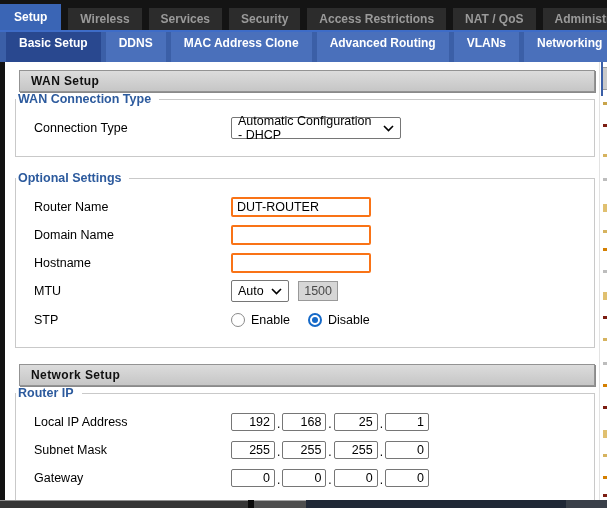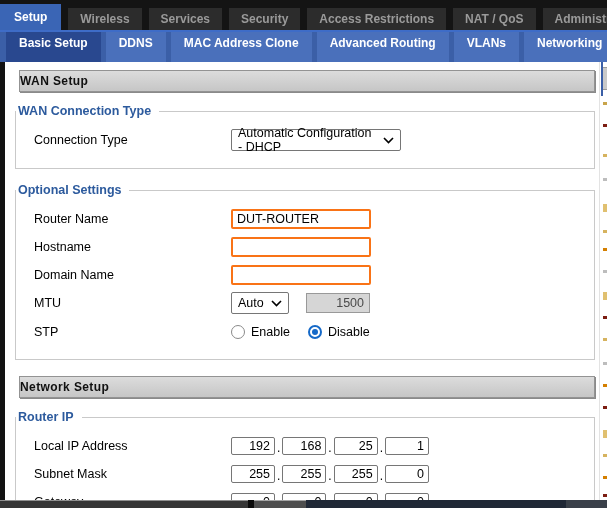--- a/index.html
+++ b/index.html
@@ -18,41 +18,41 @@
             padding-left: 6px; gap: 5px; overflow: hidden; }
   .tab2 { height: 32px; line-height: 24px; padding: 0 13px; background: #4a70bb; color: #ffffff;
           font-size: 12px; font-weight: bold; white-space: nowrap; cursor: pointer; }
   .tab2.active { background: #29488f; }
 
   
   .main { display: flex; height: 438px; background: #ffffff; }
   .left-strip { width: 5px; background: #121212; flex: none; }
   .content { flex: 1; background: #ffffff; padding: 6px 2px 0 10px; overflow: hidden; }
 
-  .section-bar { height: 22px; line-height: 20px; margin: 2px 2px 12px 4px;
+  .section-bar { height: 22px; line-height: 20px; margin: 2px 2px 0 4px;
                  background: linear-gradient(#dcdcdc, #c6c6c6); border: 1px solid #939393;
                  box-shadow: 1px 1px 0 #8a8a8a; font-size: 12px; font-weight: bold; color: #101010;
-                 letter-spacing: .4px; }
+                 padding-left: 11px; letter-spacing: .4px; }
 
   fieldset.group { border: 1px solid #c9c9c9; margin: 0 2px 14px 0; padding: 4px 0 10px 0; }
   fieldset.group legend { color: #2c5a9d; font-size: 12.5px; font-weight: bold; padding: 0 8px 0 2px; margin-left: 0; }
 
   .row { display: flex; align-items: center; margin: 7px 0 7px 18px; min-height: 21px; }
   .row .lbl { width: 197px; font-size: 12.5px; color: #000; flex: none; }
 
   .fake-select { height: 22px; border: 1px solid #767676; border-radius: 2px; background: #fff;
                  display: flex; align-items: center; justify-content: space-between;
                  padding: 0 6px; font-size: 12.5px; color: #000; cursor: pointer; }
   .sel-wide { width: 170px; justify-content: flex-end; }
   .sel-narrow { width: 58px; }
   .chev { flex: none; margin-left: 6px; display: inline-flex; }
 
   input.txt { width: 140px; height: 20px; border: 2px solid #f97316; border-radius: 2px;
               font-family: "Liberation Sans", sans-serif; font-size: 12.5px; padding: 0 4px; color: #000; }
-  input.size-box { width: 64px; height: 20px; margin-left: 17px; border: 1px solid #999;
+  input.size-box { width: 40px; height: 20px; margin-left: 9px; border: 1px solid #999;
                    background: #d6d6d6; color: #4a4a4a; text-align: right; padding: 0 5px;
                    font-family: "Liberation Sans", sans-serif; font-size: 12.5px; }
 
   .radio-group { display: flex; align-items: center; gap: 18px; }
   .radio-opt { display: flex; align-items: center; gap: 6px; font-size: 12.5px; color: #000; cursor: pointer; }
   .radio { width: 14px; height: 14px; border-radius: 50%; border: 1px solid #8a8a8a; background: #fff;
            display: inline-flex; align-items: center; justify-content: center; flex: none; }
   .radio.checked { border: 2px solid #1569c8; }
   .radio.checked::after { content: ""; width: 6px; height: 6px; border-radius: 50%; background: #1569c8; }
 
@@ -125,26 +125,26 @@
 
       <fieldset class="group">
         <legend>Optional Settings</legend>
 
         <div class="row">
           <span class="lbl">Router Name</span>
           <input class="txt" type="text" value="DUT-ROUTER" style="">
         </div>
 
         <div class="row">
+          <span class="lbl">Domain Name</span>
+          <input class="txt" type="text" value="" style="">
+        </div>
+
+        <div class="row">
           <span class="lbl">Hostname</span>
-          <input class="txt" type="text" value="" style="">
-        </div>
-
-        <div class="row">
-          <span class="lbl">Domain Name</span>
           <input class="txt" type="text" value="" style="">
         </div>
 
         <div class="row">
           <span class="lbl">MTU</span>
           <div class="fake-select sel-narrow">
             <span>Auto</span>
             <span class="chev">
               <svg width="11" height="7" viewBox="0 0 11 7">
                   <path d="M1 1 L5.5 5.6 L10 1" fill="none" stroke="#000" stroke-width="1.6"></path>

